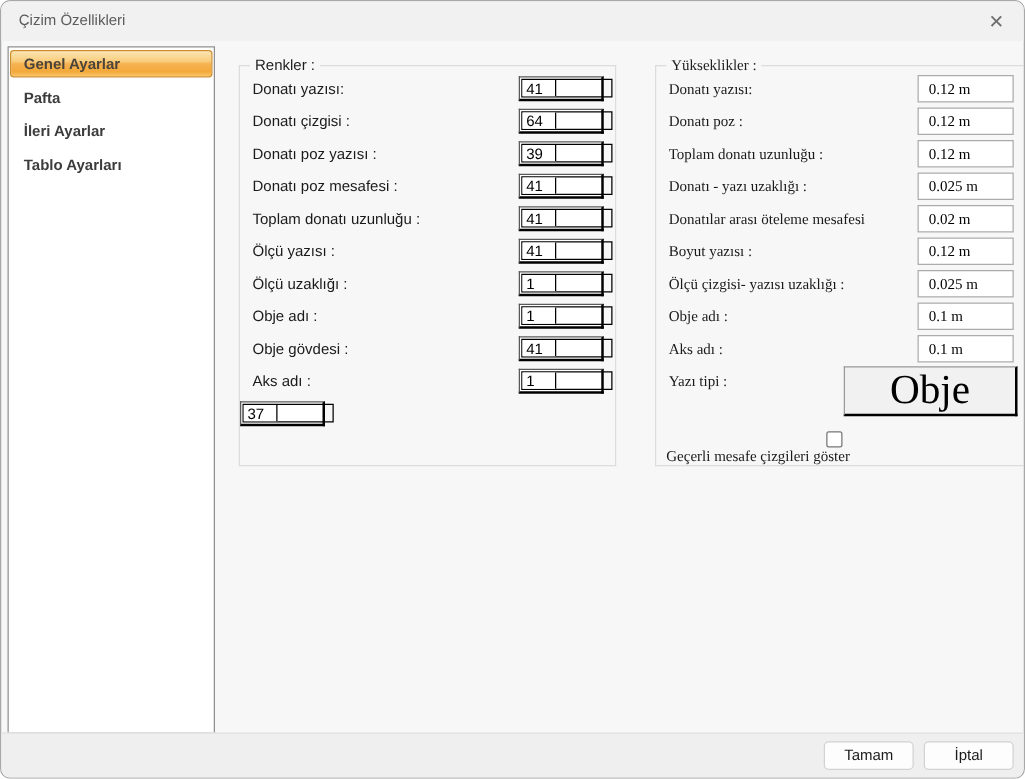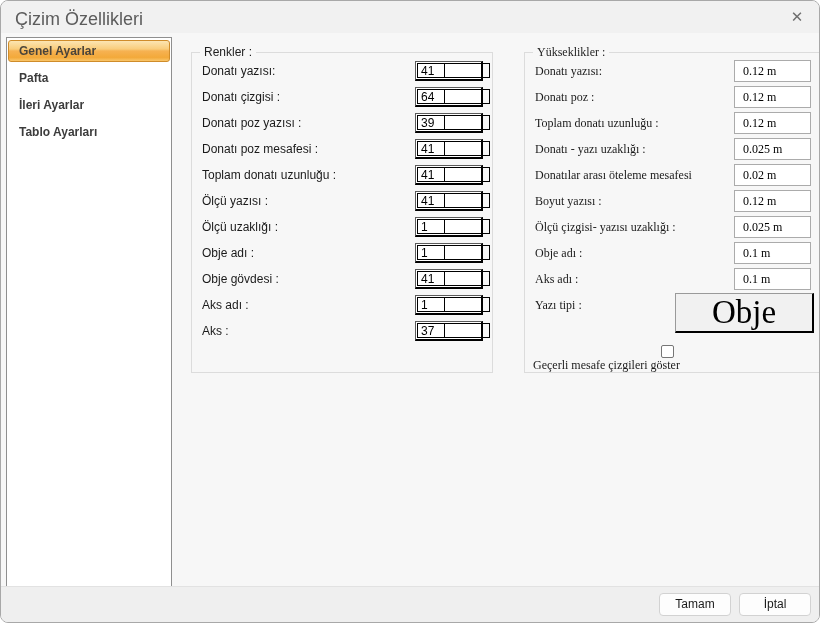--- a/index.html
+++ b/index.html
@@ -1,21 +1,21 @@
 <!DOCTYPE html>
 <html><head>
 <meta charset="utf-8">
 <style>
   html,body{margin:0;padding:0;background:#ffffff;}
   body{width:820px;height:623px;position:relative;font-family:"Liberation Sans",sans-serif;-webkit-font-smoothing:antialiased;}
   .dialog{position:absolute;inset:0;box-sizing:border-box;background:#f7f7f7;border:1px solid #a8a8a8;border-radius:8px;overflow:hidden;}
 
   
   .titlebar{position:absolute;top:0;left:0;right:0;height:32px;background:#f1f1f1;}
-  .title{position:absolute;left:14px;top:8px;font-size:18px;color:#5c5c5c;}
+  .title{position:absolute;left:14px;top:8px;font-size:12px;color:#5c5c5c;}
   .close-btn{position:absolute;right:10px;top:5px;width:24px;height:22px;display:flex;align-items:center;justify-content:center;font-size:15px;color:#6e6e6e;cursor:default;}
 
   
   .footer{position:absolute;left:0;right:0;bottom:0;height:35px;background:#efefef;border-top:1px solid #e2e2e2;}
   .btn{position:absolute;top:6px;width:72px;height:23px;box-sizing:border-box;background:#fdfdfd;border:1px solid #d2d2d2;border-radius:4px;font-size:12px;color:#1b1b1b;text-align:center;line-height:20px;}
   .btn-ok{right:88px;}
   .btn-cancel{right:8px;}
 
   
   .sidebar{position:absolute;left:5px;top:36px;width:166px;height:550px;box-sizing:border-box;background:#ffffff;border:1px solid #8f8f8f;padding-top:1px;}
@@ -172,21 +172,20 @@
         <div class="crow">
           <div class="clabel">Aks adı :</div>
           <div class="color-control">
             <div class="color-inner">
               <div class="color-num">1</div>
               <div class="color-swatch" style="background: rgb(238, 0, 0);"></div>
             </div>
           </div>
         </div>
         <div class="crow">
-          <div class="clabel">Aks :</div>
           <div class="color-control">
             <div class="color-inner">
               <div class="color-num">37</div>
               <div class="color-swatch" style="background: rgb(33, 33, 33);"></div>
             </div>
           </div>
         </div>
       </div>
   </div>
 

